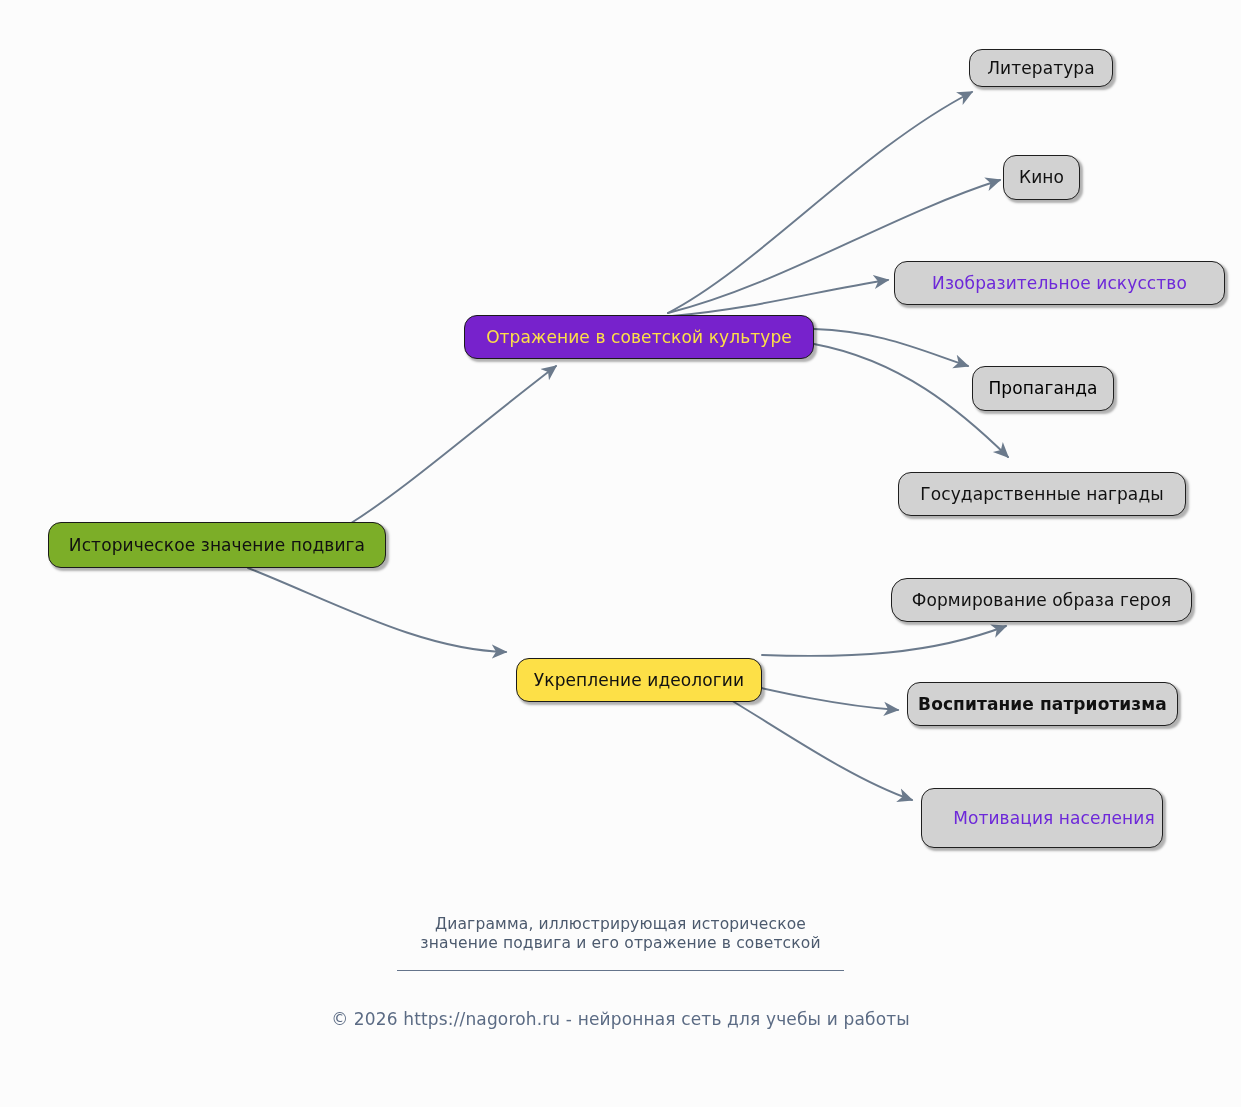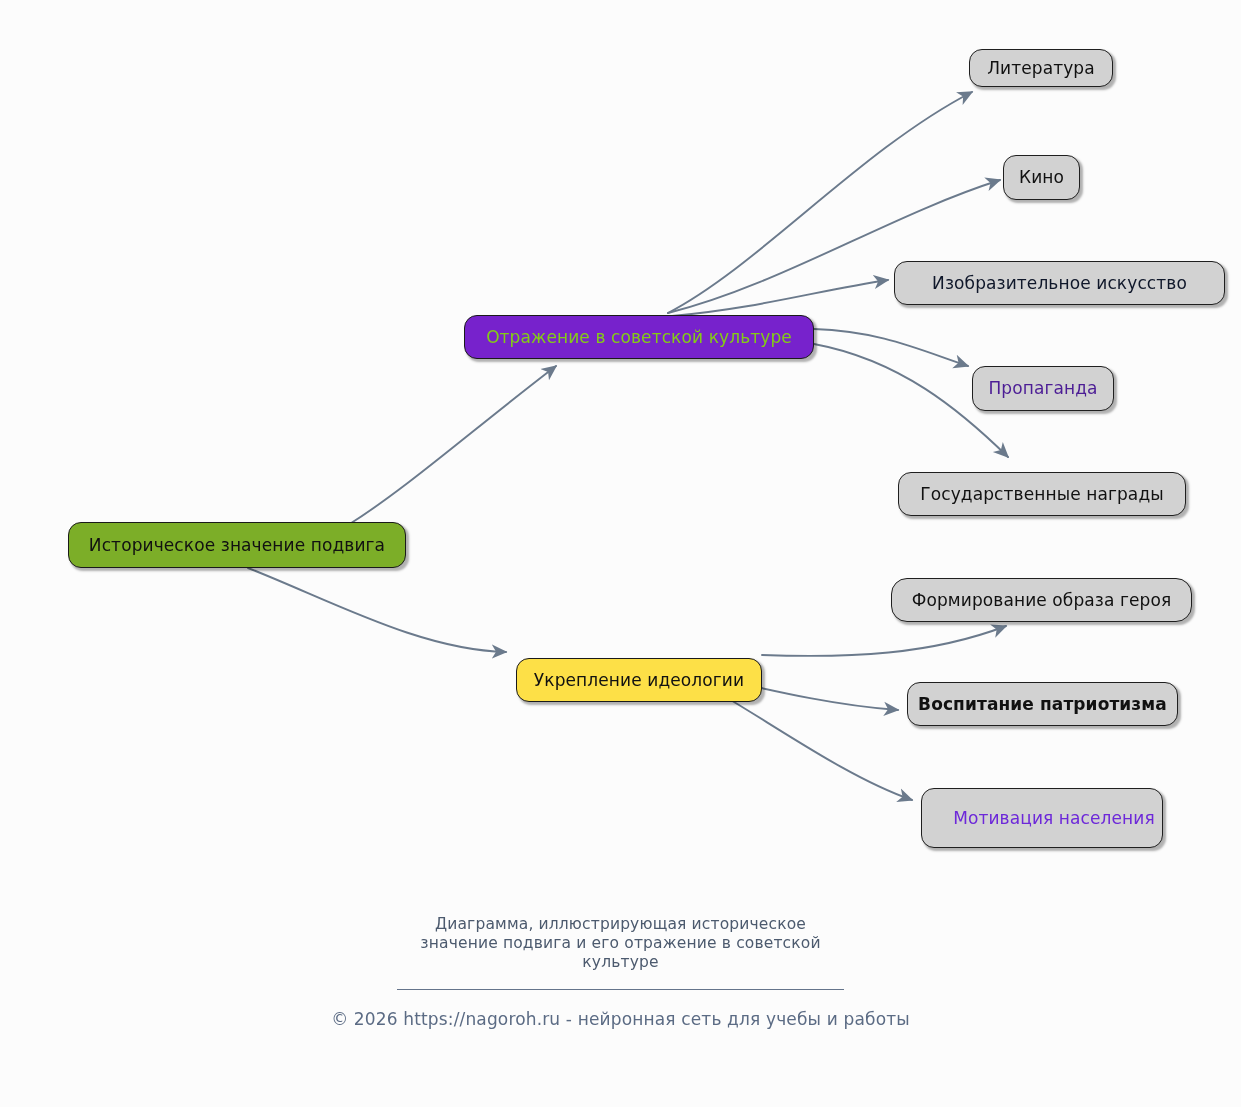--- a/index.html
+++ b/index.html
@@ -102,35 +102,34 @@
         <path d="M 672 316 C 760 308 820 290 888 280"></path>
         <path d="M 814 329 C 880 331 920 350 968 366"></path>
         <path d="M 814 344 C 900 360 960 410 1008 457"></path>
         <path d="M 762 655 C 850 658 930 655 1006 626"></path>
         <path d="M 690 672 C 770 690 830 705 898 710"></path>
         <path d="M 686 674 C 760 714 840 775 912 800"></path>
       </g>
   </svg>
 
   <div id="node-layer">
-      <div class="node node-root" style="left: 48px; top: 522px; width: 338px; height: 46px; background: rgb(124, 174, 40); color: rgb(17, 17, 17); margin-left: 20px;">Историческое значение подвига</div>
-      <div class="node node-branch" style="left: 464px; top: 315px; width: 350px; height: 44px; background: rgb(119, 34, 204); color: #84cc16;">Отражение в советской культуре</div>
+      <div class="node node-root" style="left: 48px; top: 522px; width: 338px; height: 46px; background: rgb(124, 174, 40); color: rgb(17, 17, 17);">Историческое значение подвига</div>
+      <div class="node node-branch" style="left: 464px; top: 315px; width: 350px; height: 44px; background: rgb(119, 34, 204); color: #fde047;">Отражение в советской культуре</div>
       <div class="node node-branch" style="left: 516px; top: 630px; width: 246px; height: 44px; background: #fde047; color: rgb(17, 17, 17); margin-top: 28px;">Укрепление идеологии</div>
       <div class="node node-leaf" style="left: 969px; top: 49px; width: 144px; height: 38px; background: rgb(210, 210, 210); color: rgb(17, 17, 17);">Литература</div>
       <div class="node node-leaf" style="left: 1003px; top: 155px; width: 77px; height: 45px; background: rgb(210, 210, 210); color: rgb(17, 17, 17);">Кино</div>
-      <div class="node node-leaf" style="left: 894px; top: 261px; width: 331px; height: 44px; background: rgb(210, 210, 210); color: #0f172a;">Изобразительное искусство</div>
-      <div class="node node-leaf" style="left: 972px; top: 366px; width: 142px; height: 45px; background: rgb(210, 210, 210); color: #4c1d95;">Пропаганда</div>
+      <div class="node node-leaf" style="left: 894px; top: 261px; width: 331px; height: 44px; background: rgb(210, 210, 210); color: #6d28d9;">Изобразительное искусство</div>
+      <div class="node node-leaf" style="left: 972px; top: 366px; width: 142px; height: 45px; background: rgb(210, 210, 210); color: #000000;">Пропаганда</div>
       <div class="node node-leaf" style="left: 898px; top: 472px; width: 288px; height: 44px; background: rgb(210, 210, 210); color: rgb(17, 17, 17);">Государственные награды</div>
       <div class="node node-leaf" style="left: 891px; top: 578px; width: 301px; height: 44px; background: rgb(210, 210, 210); color: rgb(17, 17, 17); border-radius: 16px;">Формирование образа героя</div>
       <div class="node node-leaf" style="left: 907px; top: 682px; width: 271px; height: 44px; background: rgb(210, 210, 210); color: rgb(17, 17, 17); font-weight: bold;">Воспитание патриотизма</div>
       <div class="node node-leaf" style="left: 921px; top: 788px; width: 242px; height: 60px; background: rgb(210, 210, 210); color: #6d28d9; padding-left: 24px;">Мотивация населения</div>
     </div>
 
   <div id="caption-block">
     <div class="caption-line">Диаграмма, иллюстрирующая историческое</div>
     <div class="caption-line">значение подвига и его отражение в советской</div>
-    <div class="caption-line">культуре</div>
     <div id="caption-divider"></div>
   </div>
 
   <div id="footer-text">© 2026 https://nagoroh.ru - нейронная сеть для учебы и работы</div>
 
 </div>
 
 </body></html>

